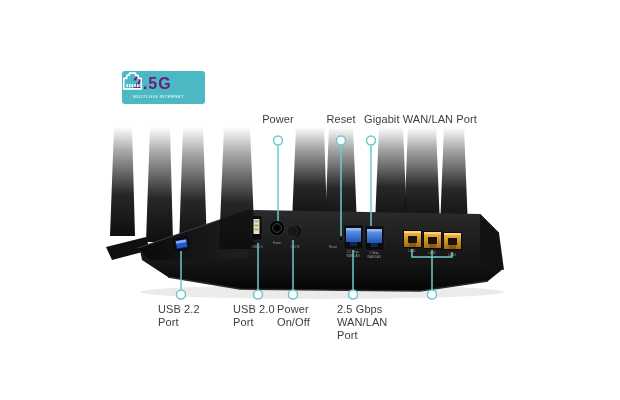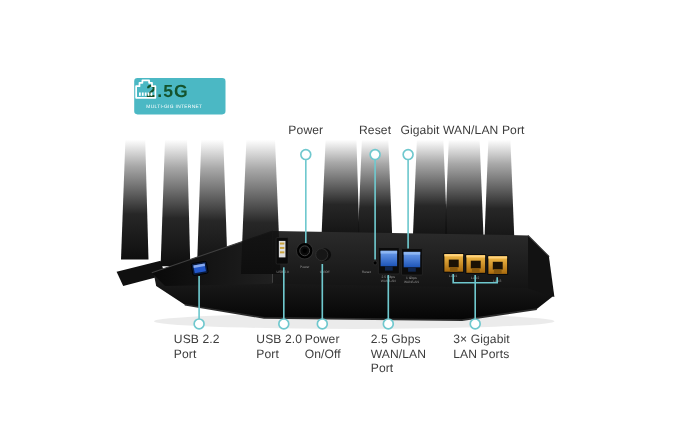--- a/index.html
+++ b/index.html
@@ -5,21 +5,21 @@
   html,body{margin:0;padding:0;background:#fff;}
   .stage{position:relative;width:620px;height:400px;background:#fff;overflow:hidden;
          font-family:"Liberation Sans",sans-serif;}
   .stage svg{position:absolute;left:0;top:0;}
   .callout-label{position:absolute;font-size:11px;line-height:13px;color:#3D3D3D;
                  white-space:pre-line;letter-spacing:.1px;}
   .center{transform:translateX(-50%);}
   .badge{position:absolute;left:122px;top:71px;width:83px;height:33px;background:#4BB8C4;
          border-radius:3px;display:flex;align-items:center;padding-left:6px;box-sizing:border-box;}
   .badge-txt{margin-left:5px;display:flex;flex-direction:column;}
-  .badge-speed{color:#14532d;font-weight:bold;font-size:16px;line-height:16px;letter-spacing:1px;}
+  .badge-speed{color:#701a75;font-weight:bold;font-size:16px;line-height:16px;letter-spacing:1px;}
   .badge-sub{color:#fff;font-size:4.4px;line-height:5px;letter-spacing:.3px;margin-top:1.5px;}
   .micro{font-size:3px;fill:#9a9a9a;}
 </style>
 </head>
 <body>
 
 <div class="stage">
 
   <svg width="620" height="400" viewBox="0 0 620 400">
     <defs>
@@ -198,16 +198,14 @@
 
   <div class="callout-label" style="left:158px;top:303px;">USB 2.2
 Port</div>
   <div class="callout-label" style="left:233px;top:303px;">USB 2.0
 Port</div>
   <div class="callout-label" style="left:277px;top:303px;">Power
 On/Off</div>
   <div class="callout-label" style="left:337px;top:303px;">2.5 Gbps
 WAN/LAN
 Port</div>
-  <div class="callout-label" style="left:412px;top:303px;">3× Gigabit
-LAN Ports</div>
 
 </div>
 
 </body></html>

